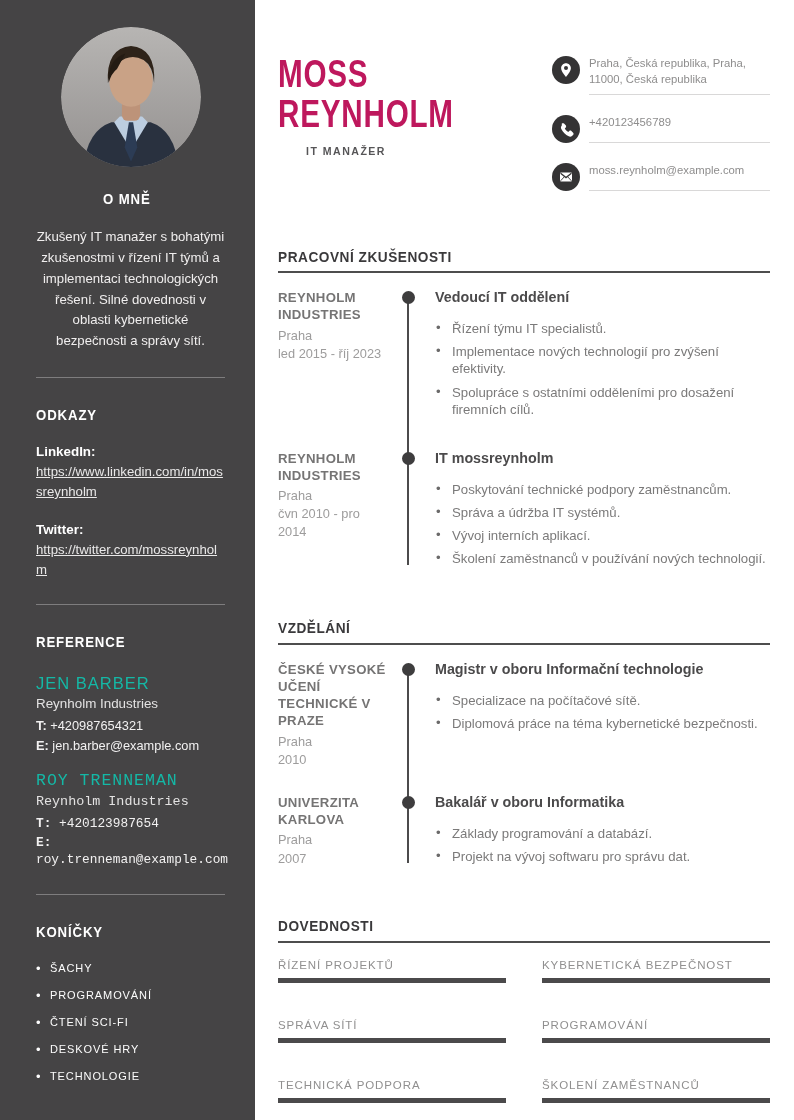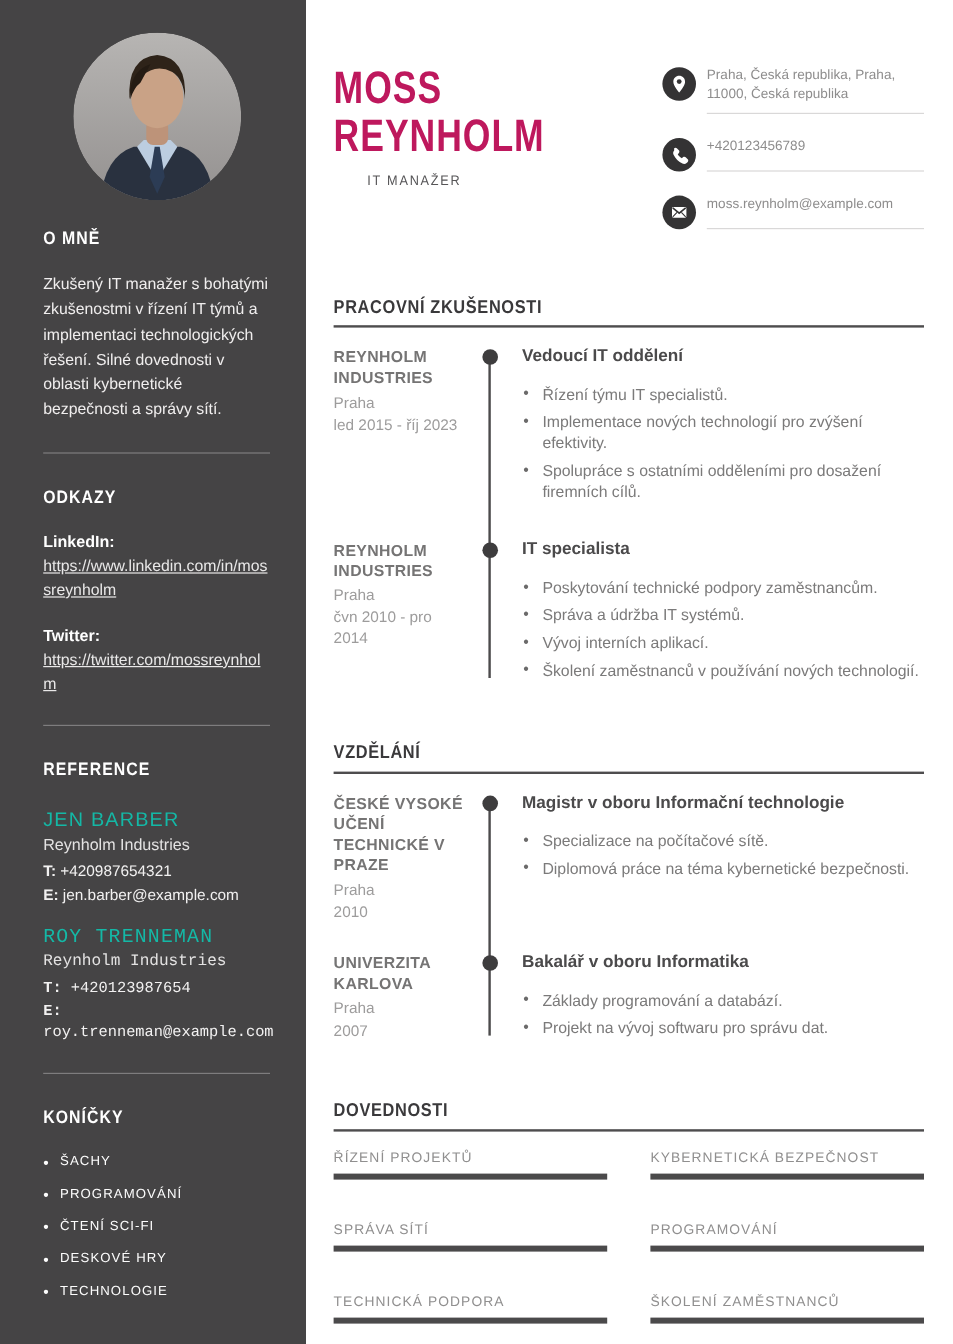--- a/index.html
+++ b/index.html
@@ -16,21 +16,21 @@
   }
   .photo-wrap { width: 140px; height: 140px; border-radius: 50%; overflow: hidden; margin: 0 auto; }
   .photo-wrap svg { display: block; }
 
   .side-heading {
     margin: 0; font-size: 15px; font-weight: 700; color: #ffffff;
     letter-spacing: 1px; line-height: 1.2;
   }
   .side-heading > span { display: inline-block; transform: scaleX(0.88); transform-origin: left center; white-space: nowrap; }
 
-  .about-section { margin-top: 23px; }
+  .about-section { margin-top: 23px; text-align: center; }
   .about-text { margin: 19px 0 0; font-size: 13.2px; line-height: 1.58; color: #f0eeee; }
 
   .side-divider { border: 0; border-top: 1px solid #7e7d7e; margin: 25px 0 0; }
 
   .links-section { margin-top: 28px; }
   .link-group { margin-top: 20px; }
   .link-label { font-size: 13.4px; font-weight: 700; color: #ffffff; }
   .side-link {
     display: block; margin-top: 3px; font-size: 13.2px; line-height: 1.5;
     color: #e9e8e8; text-decoration: underline; word-break: break-all;
@@ -52,21 +52,21 @@
     font-size: 11px; letter-spacing: 0.9px; color: #fdfdfd;
   }
   .hobby-list li::before { content: "•"; position: absolute; left: 0; top: -1px; font-size: 13px; }
 
   
   .main { flex: 1; padding: 55px 24px 0 23px; }
 
   .head { display: flex; justify-content: space-between; align-items: flex-start; }
   .name-block h1 { margin: 0; font-size: 38px; font-weight: 700; color: #be185d; line-height: 1.04; letter-spacing: 1px; }
   .name-block h1 span { display: block; transform: scaleX(0.78); transform-origin: left center; white-space: nowrap; }
-  .job-title { margin-top: 11px; font-size: 11.5px; font-weight: 400; letter-spacing: 1.6px; color: #565557; padding-left: 28px; }
+  .job-title { margin-top: 11px; font-size: 11.5px; font-weight: 700; letter-spacing: 1.6px; color: #565557; padding-left: 28px; }
   .job-title > span { display: inline-block; transform: scaleX(0.92); transform-origin: left center; white-space: nowrap; }
 
   .contacts { width: 218px; margin-top: 1px; }
   .contact-row { display: flex; gap: 9px; margin-bottom: 20px; align-items: flex-start; }
   .contact-icon-circle {
     width: 28px; height: 28px; border-radius: 50%; background: #343334;
     display: flex; align-items: center; justify-content: center; flex-shrink: 0;
   }
   .contact-text {
     flex: 1; font-size: 11.3px; color: #8e8d8d; line-height: 1.4;
@@ -261,21 +261,21 @@
         <div class="entry">
           <div class="entry-meta">
             <div class="meta-org">REYNHOLM INDUSTRIES</div>
             <div class="meta-city">Praha</div>
             <div class="meta-dates">čvn 2010 - pro 2014</div>
           </div>
           <div class="timeline-cell">
               <div class="timeline-dot"></div>
             </div>
           <div class="entry-body">
-            <div class="entry-title">IT specialista</div>
+            <div class="entry-title">IT mossreynholm</div>
             <ul class="bullets">
               <li>Poskytování technické podpory zaměstnancům.</li>
               <li>Správa a údržba IT systémů.</li>
               <li>Vývoj interních aplikací.</li>
               <li>Školení zaměstnanců v používání nových technologií.</li>
             </ul>
           </div>
         </div>
 
       </div>

